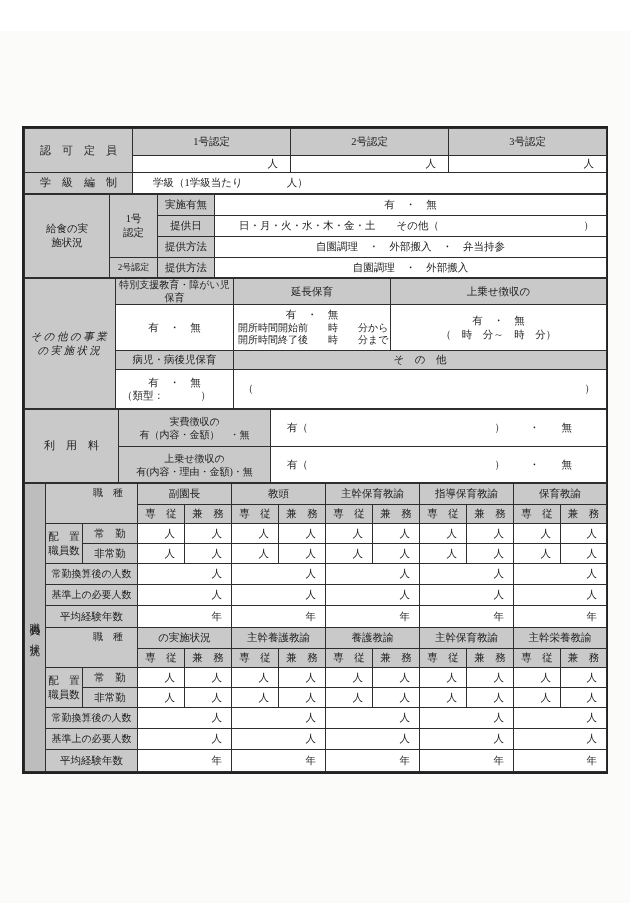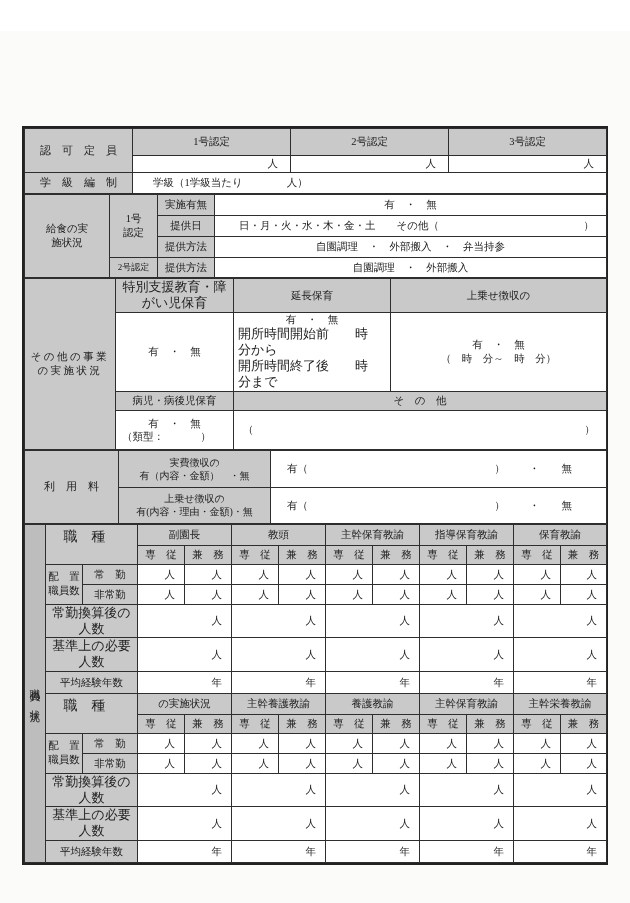--- a/index.html
+++ b/index.html
@@ -12,28 +12,28 @@
   }
   .form { position:absolute; left:22px; top:95px; width:586px; border:2px solid #222; background:#fff; }
   table.sec { border-collapse:collapse; table-layout:fixed; width:582px; }
   td { border:1px solid #2e2e2e; padding:0; font-size:10.5px; vertical-align:middle; overflow:hidden; line-height:1.25; }
   .g  { background:#c9c9c9; }
   .gd { background:#bdbdbd; }
   .c  { text-align:center; }
   .u  { text-align:right; padding-right:9px; background:#fff; }
   .u12{ text-align:right; padding-right:12px; background:#fff; }
   .lbl { font-size:11px; }
-  .sm { font-size:13px; }
+  .sm { font-size:10px; }
   .s9 { font-size:9px; }
   .flexrow { display:flex; align-items:center; }
   .flex1 { flex:1 1 auto; }
   .vert { writing-mode:vertical-rl; text-orientation:upright; letter-spacing:3px; font-size:10.5px; }
   .vwrap { display:flex; align-items:center; justify-content:center; height:100%; }
-  .ls2 { letter-spacing:2.5px; }
-  .topleftcell { vertical-align:top; text-align:center; padding:3px 14px 8px 0; font-size:14px; }
+  .ls2 { letter-spacing:2.5px;font-style:italic; }
+  .topleftcell { vertical-align:top; text-align:right; padding:3px 14px 8px 0; font-size:10px; }
   .two-line { line-height:1.3; }
 </style>
 </head>
 <body>
 
 <div class="page">
   <div class="form">
 
     <table class="sec">
       <colgroup>

